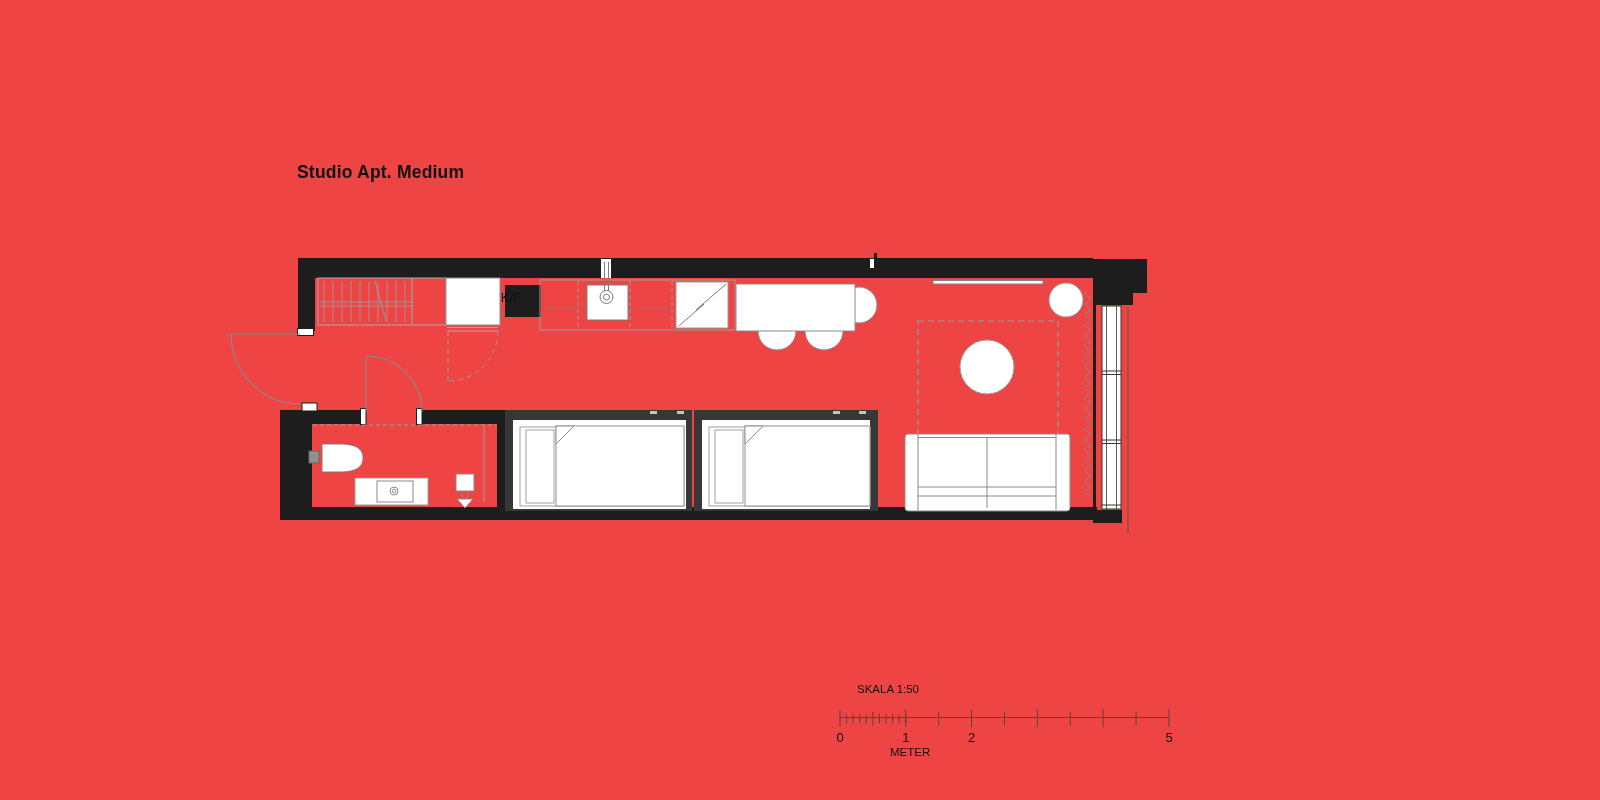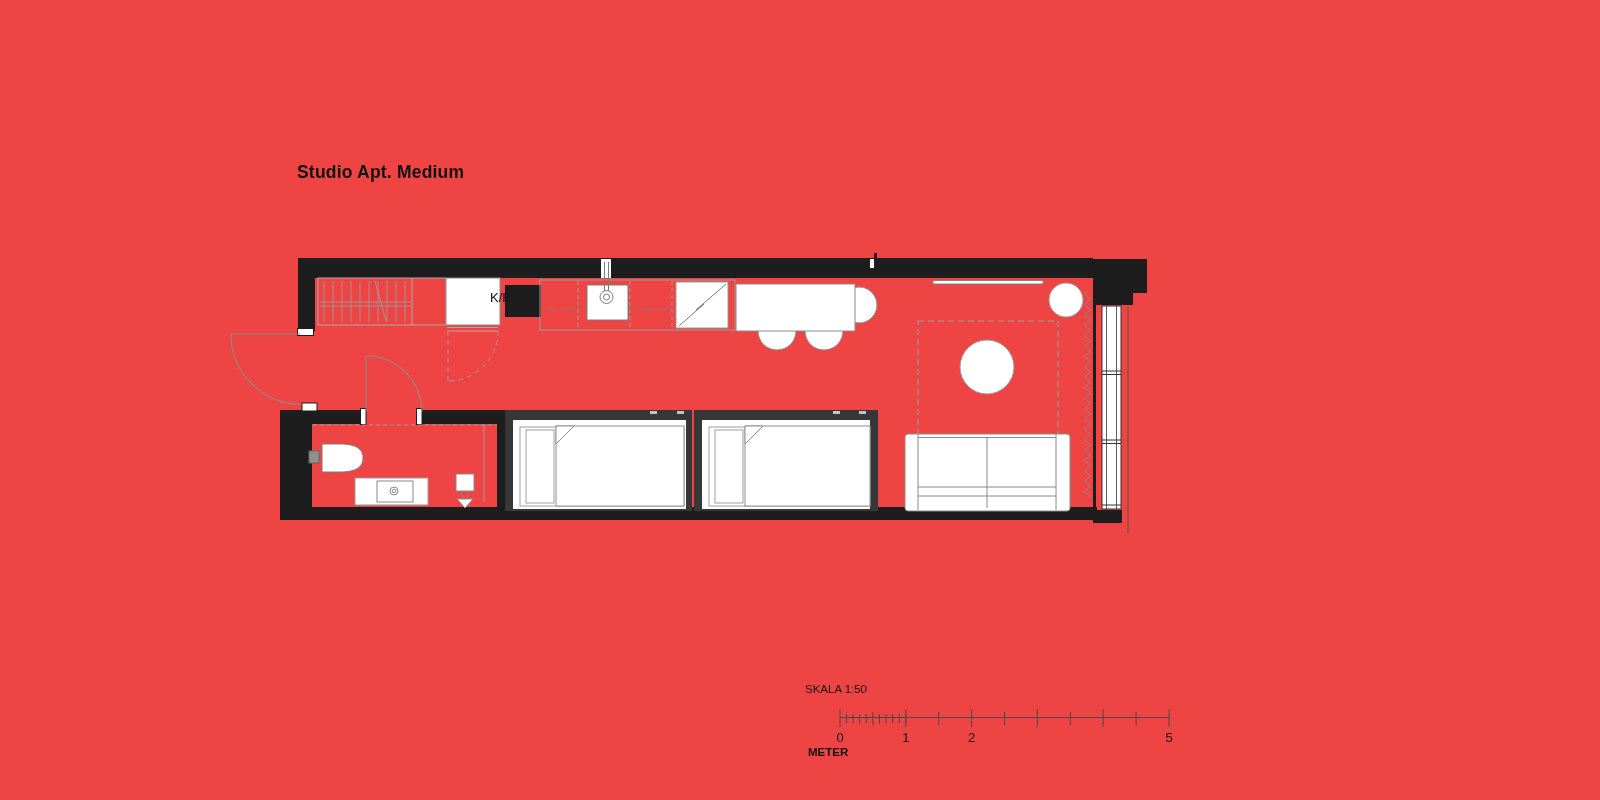--- a/index.html
+++ b/index.html
@@ -1,20 +1,20 @@
 <!DOCTYPE html>
 <html><head>
 <meta charset="utf-8">
 <style>
   html,body{margin:0;padding:0;background:#fff;}
   .stage{position:relative;width:1600px;height:800px;background:#ef4444;overflow:hidden;
          font-family:"Liberation Sans",sans-serif;color:#111;}
   .lbl{position:absolute;white-space:nowrap;}
   .title{font-size:17.5px;font-weight:bold;letter-spacing:.2px;}
-  .kf{font-size:13px;text-align:left;width:75px;padding-left:44px;}
+  .kf{font-size:13px;text-align:right;width:75px;}
   .skala{font-size:11.5px;}
   .meter{font-size:11.5px;}
   .ticknum{font-size:13px;transform:translateX(-50%);}
   svg{position:absolute;left:0;top:0;}
 </style>
 </head>
 <body>
 
 <div class="stage">
 
@@ -196,21 +196,21 @@
         <line x1="866.32" y1="714" x2="866.32" y2="723.5"></line>
         <line x1="879.48" y1="714" x2="879.48" y2="723.5"></line>
         <line x1="886.06" y1="714" x2="886.06" y2="723.5"></line>
         <line x1="892.64" y1="714" x2="892.64" y2="723.5"></line>
         <line x1="899.22" y1="714" x2="899.22" y2="723.5"></line>
         <line x1="905.8" y1="714" x2="905.8" y2="723.5"></line>
       </g>
   </svg>
 
   <div class="lbl kf" style="left:446px;top:290px;">K/F</div>
-  <div class="lbl skala" style="left:805px;top:683px;">SKALA 1:50</div>
+  <div class="lbl skala" style="left:857px;top:683px;">SKALA 1:50</div>
   <div id="tick-labels">
       <span class="lbl ticknum" style="left: 840px; top: 730px;">0</span>
       <span class="lbl ticknum" style="left: 905.8px; top: 730px;">1</span>
       <span class="lbl ticknum" style="left: 971.6px; top: 730px;">2</span>
       <span class="lbl ticknum" style="left: 1169px; top: 730px;">5</span>
     </div>
-  <div class="lbl meter" style="left:808px;top:746px;font-weight:bold;">METER</div>
+  <div class="lbl meter" style="left:890px;top:746px;">METER</div>
 </div>
 
 </body></html>

